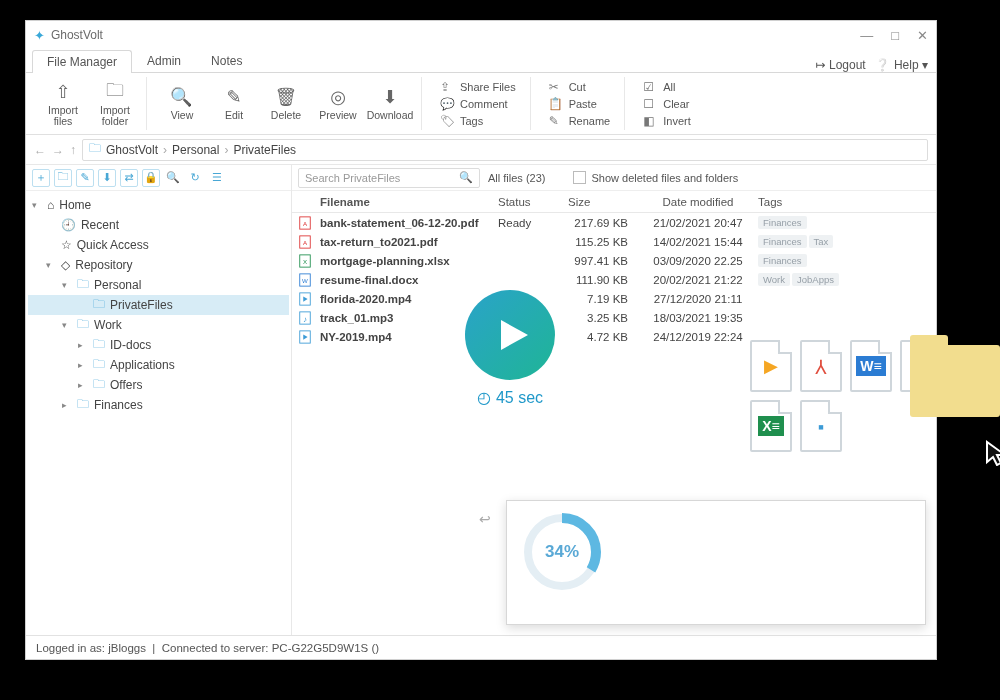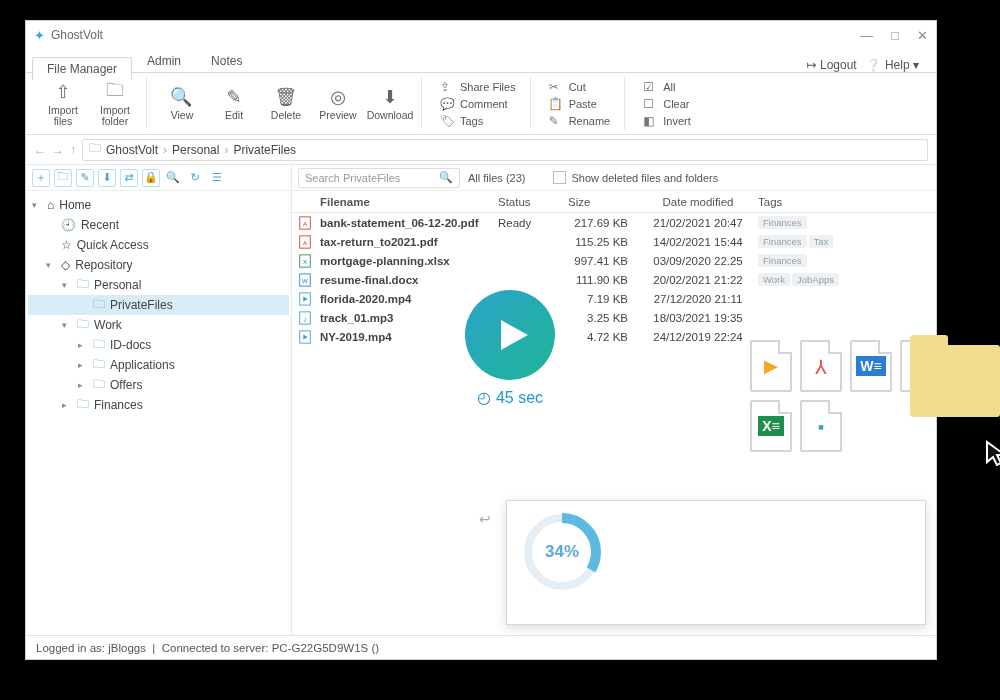--- a/index.html
+++ b/index.html
@@ -5,22 +5,22 @@
 *{box-sizing:border-box;margin:0;padding:0;font-family:"Segoe UI",Arial,sans-serif;}
 body{background:#000;width:1000px;height:700px;overflow:hidden;position:relative;}
 .window{position:absolute;left:25px;top:20px;width:912px;height:640px;background:#fff;border:1px solid #d0d0d0;display:flex;flex-direction:column;font-size:12px;color:#444;}
 .titlebar{height:28px;display:flex;align-items:center;padding:0 8px;}
 .titlebar .logo{color:#3aa8d8;font-size:13px;margin-right:6px;}
 .titlebar .title{color:#6a6a6a;font-size:12px;flex:1;}
 .win-ctrl{display:flex;gap:18px;color:#888;}
 .win-ctrl span{cursor:pointer;font-size:13px;}
 .tabs{height:24px;display:flex;align-items:flex-end;border-bottom:1px solid #d8d8d8;padding-left:6px;}
 .tab{padding:4px 14px;border:1px solid transparent;border-bottom:none;color:#555;cursor:pointer;font-size:12px;}
-.tab.active{background:#fff;border-color:#d8d8d8;border-radius:3px 3px 0 0;position:relative;top:8px;}
-.tabs .right{margin-left:auto;display:flex;gap:10px;padding-right:17px;color:#555;}
+.tab.active{background:#fff;border-color:#d8d8d8;border-radius:3px 3px 0 0;position:relative;top:1px;}
+.tabs .right{margin-left:auto;display:flex;gap:10px;padding-right:8px;color:#555;}
 .ribbon{height:62px;border-bottom:1px solid #e0e0e0;display:flex;padding:4px 6px;gap:4px;}
 .rgroup{border-right:1px solid #e8e8e8;padding:0 8px;display:flex;gap:6px;}
 .rbtn{display:flex;flex-direction:column;align-items:center;justify-content:center;width:46px;color:#555;cursor:pointer;gap:2px;}
 .rbtn .ico{font-size:18px;color:#666;height:22px;display:flex;align-items:center;}
 .rbtn .lbl{font-size:10.5px;line-height:11px;text-align:center;}
 .ritems{display:flex;flex-direction:column;justify-content:center;gap:3px;padding:0 6px;}
 .ritem{display:flex;align-items:center;gap:6px;color:#555;font-size:11px;cursor:pointer;}
 .ritem .mi{font-size:12px;color:#777;width:14px;display:inline-block;}
 .navbar{height:30px;display:flex;align-items:center;padding:0 8px;gap:6px;border-bottom:1px solid #e8e8e8;}
 .navbar .arrows{display:flex;gap:6px;color:#aaa;}
@@ -32,21 +32,21 @@
 .sidetools{height:26px;display:flex;align-items:center;gap:4px;padding:0 6px;border-bottom:1px solid #eee;color:#48a7d5;}
 .sidetools .st{width:18px;height:18px;display:flex;align-items:center;justify-content:center;border:1px solid #bcdff0;border-radius:2px;font-size:11px;cursor:pointer;}
 .tree{flex:1;overflow:auto;padding:4px 2px;font-size:12px;color:#444;}
 .tnode{display:flex;align-items:center;gap:5px;height:20px;padding-left:4px;cursor:pointer;}
 .tnode .exp{width:10px;color:#888;font-size:9px;}
 .tnode .fico{color:#3fa3d6;}
 .tnode.sel{background:#d7ecf6;}
 .ind1{padding-left:18px;} .ind2{padding-left:34px;} .ind3{padding-left:50px;}
 .main{flex:1;display:flex;flex-direction:column;min-width:0;}
 .filterbar{height:26px;display:flex;align-items:center;padding:0 6px;gap:8px;border-bottom:1px solid #eee;}
-.search{border:1px solid #dcdcdc;height:20px;width:162px;display:flex;align-items:center;padding:0 6px;font-size:11px;color:#999;border-radius:2px;}
+.search{border:1px solid #dcdcdc;height:20px;width:182px;display:flex;align-items:center;padding:0 6px;font-size:11px;color:#999;border-radius:2px;}
 .search .sico{margin-left:auto;color:#888;}
 .allfiles{color:#555;font-size:11px;}
 .chk{width:13px;height:13px;border:1px solid #bbb;display:inline-block;}
 .filterbar .showdel{color:#555;font-size:11px;display:flex;align-items:center;gap:5px;}
 .thead{height:22px;display:flex;align-items:center;border-bottom:1px solid #e8e8e8;padding:0 6px;font-size:11.5px;color:#555;}
 .col-ico{width:22px;} .col-name{width:178px;font-weight:bold;} .col-status{width:70px;} .col-size{width:70px;text-align:right;padding-right:10px;} .col-date{width:120px;text-align:center;} .col-tags{flex:1;}
 .frow{height:19px;display:flex;align-items:center;padding:0 6px;font-size:11.5px;color:#444;}
 .frow .fic{width:22px;display:flex;align-items:center;}
 .fic svg{width:14px;height:14px;}
 .tag{display:inline-block;background:#eef1f3;color:#97a0a8;font-size:9.5px;padding:1px 5px;border-radius:2px;margin-right:2px;}

